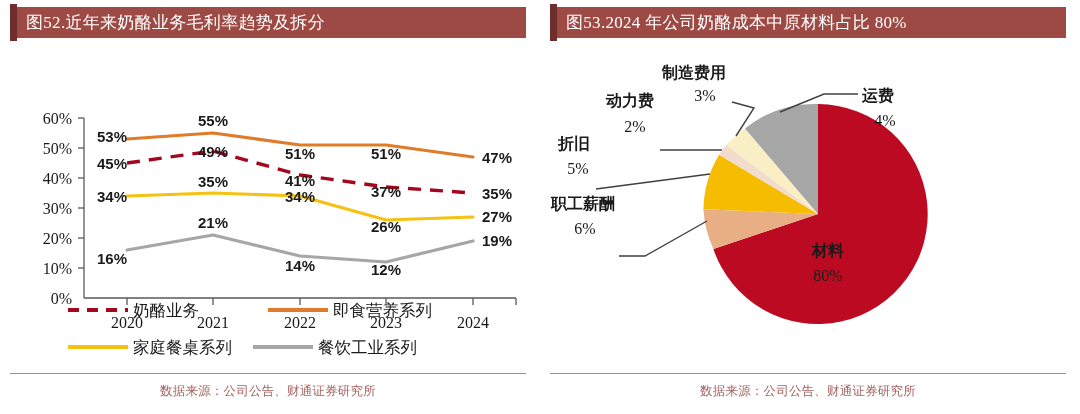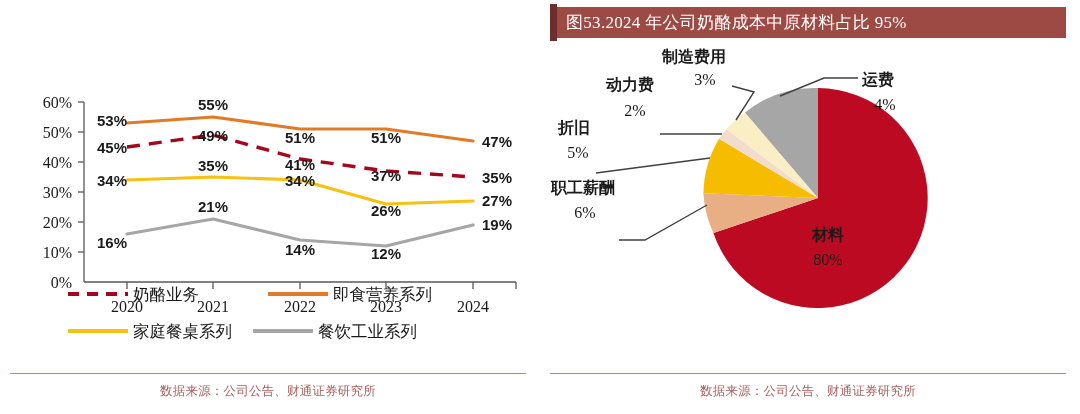--- a/index.html
+++ b/index.html
@@ -70,21 +70,21 @@
     color: #a3615f;
     font-family: "Liberation Serif", "DejaVu Serif", serif;
     font-size: 12.5px;
     letter-spacing: 0.2px;
   }
 
   
   .chart-wrap {
     position: absolute;
     left: 0;
-    top: 40px;
+    top: 56px;
     width: 540px;
     height: 320px;
   }
   svg { display: block; }
 
   .axis-label {
     font-family: "Liberation Serif", "DejaVu Serif", serif;
     font-size: 16px;
     fill: #1a1a1a;
   }
@@ -111,20 +111,23 @@
     fill: #1a1a1a;
   }
 </style>
 </head>
 <body>
 
 <div class="page">
 
   <div class="panel panel-left">
 
+    <div class="title-bar">
+      <span class="title-text">图52.近年来奶酪业务毛利率趋势及拆分</span>
+    </div>
 
     <div class="chart-wrap">
       <svg width="540" height="320" viewBox="0 0 540 320">
 
         <line x1="84" y1="62" x2="84" y2="242" stroke="#595959" stroke-width="1.3"></line>
 
         <line x1="84" y1="242" x2="516" y2="242" stroke="#595959" stroke-width="1.3"></line>
 
         <g>
           <line x1="78" y1="62" x2="84" y2="62" stroke="#595959" stroke-width="1.3"></line>
@@ -209,21 +212,21 @@
 
     <div class="footer">
       <div class="footer-rule"></div>
       <div class="footer-text">数据来源：公司公告、财通证券研究所</div>
     </div>
   </div>
 
   <div class="panel panel-right">
 
     <div class="title-bar">
-      <span class="title-text">图53.2024 年公司奶酪成本中原材料占比 95%</span>
+      <span class="title-text">图53.2024 年公司奶酪成本中原材料占比 80%</span>
     </div>
 
     <div class="chart-wrap">
       <svg width="540" height="320" viewBox="0 0 540 320">
 
         <path d="M 278 158 L 278 48 A 110 110 0 1 1 173.4 193.0 Z" fill="#bb0a21"></path>
 
         <path d="M 278 158 L 173.4 193.0 A 110 110 0 0 1 163.4 153.2 Z" fill="#e8ae84"></path>
 
         <path d="M 278 158 L 163.4 153.2 A 110 110 0 0 1 179.1 98.8 Z" fill="#f5bc00"></path>

